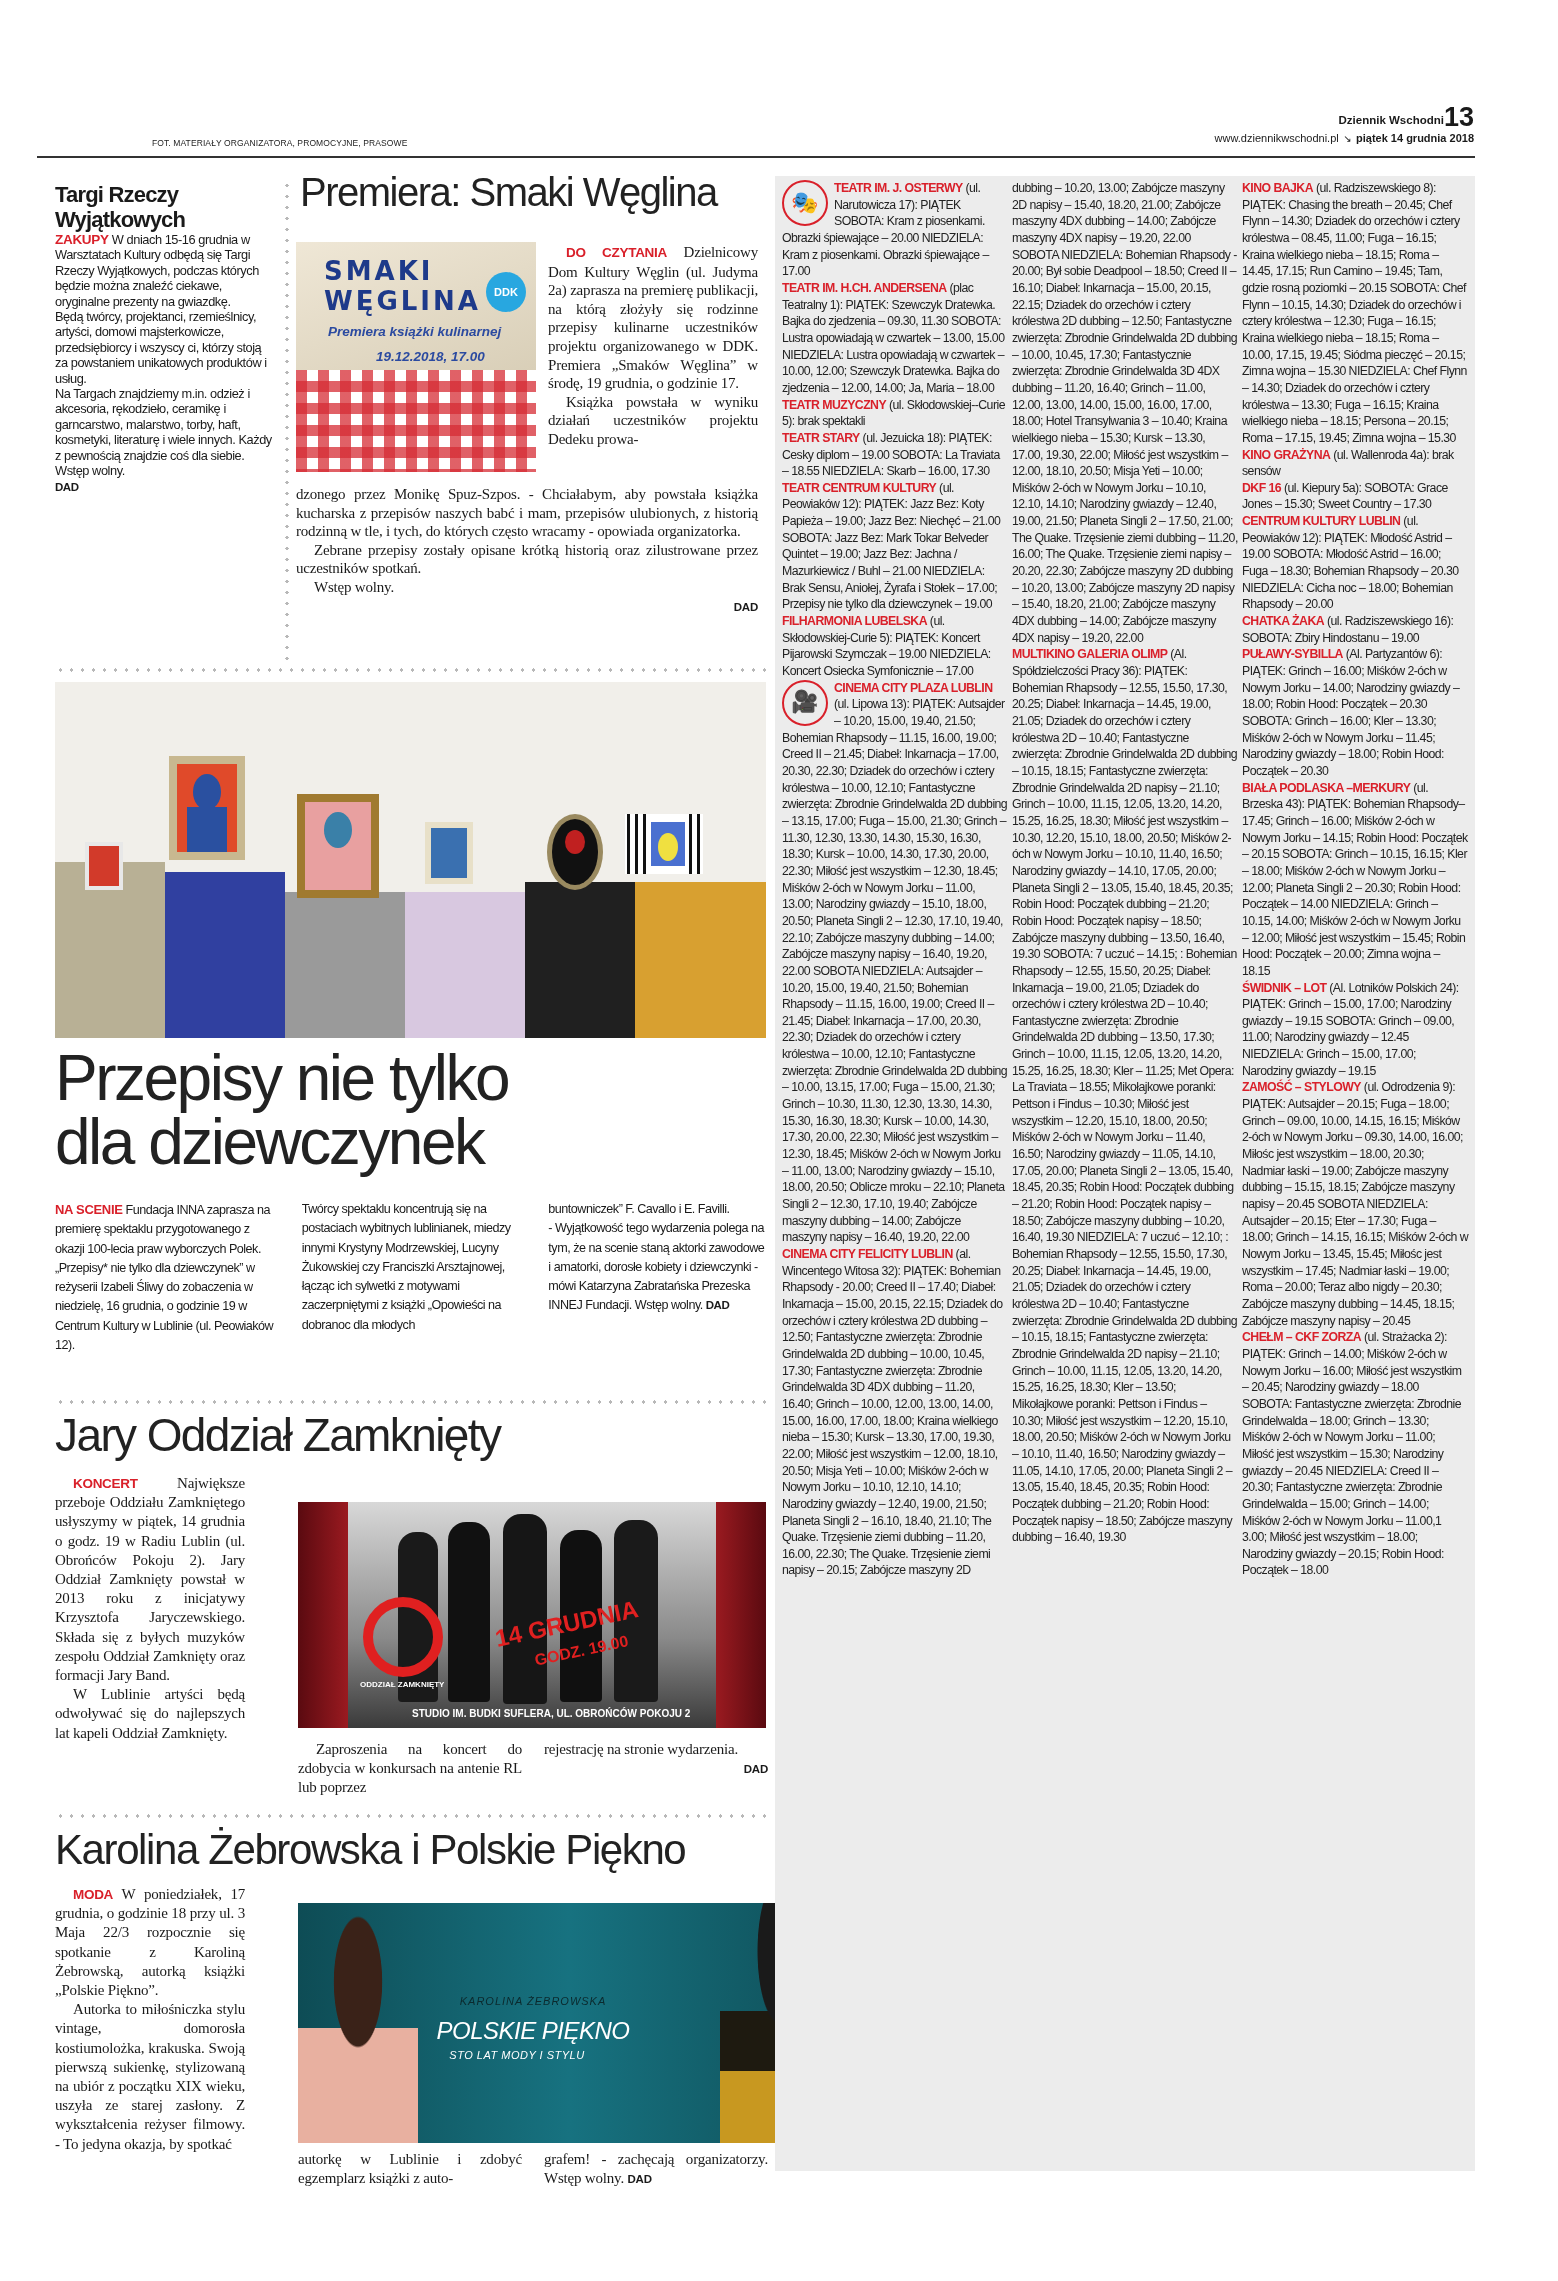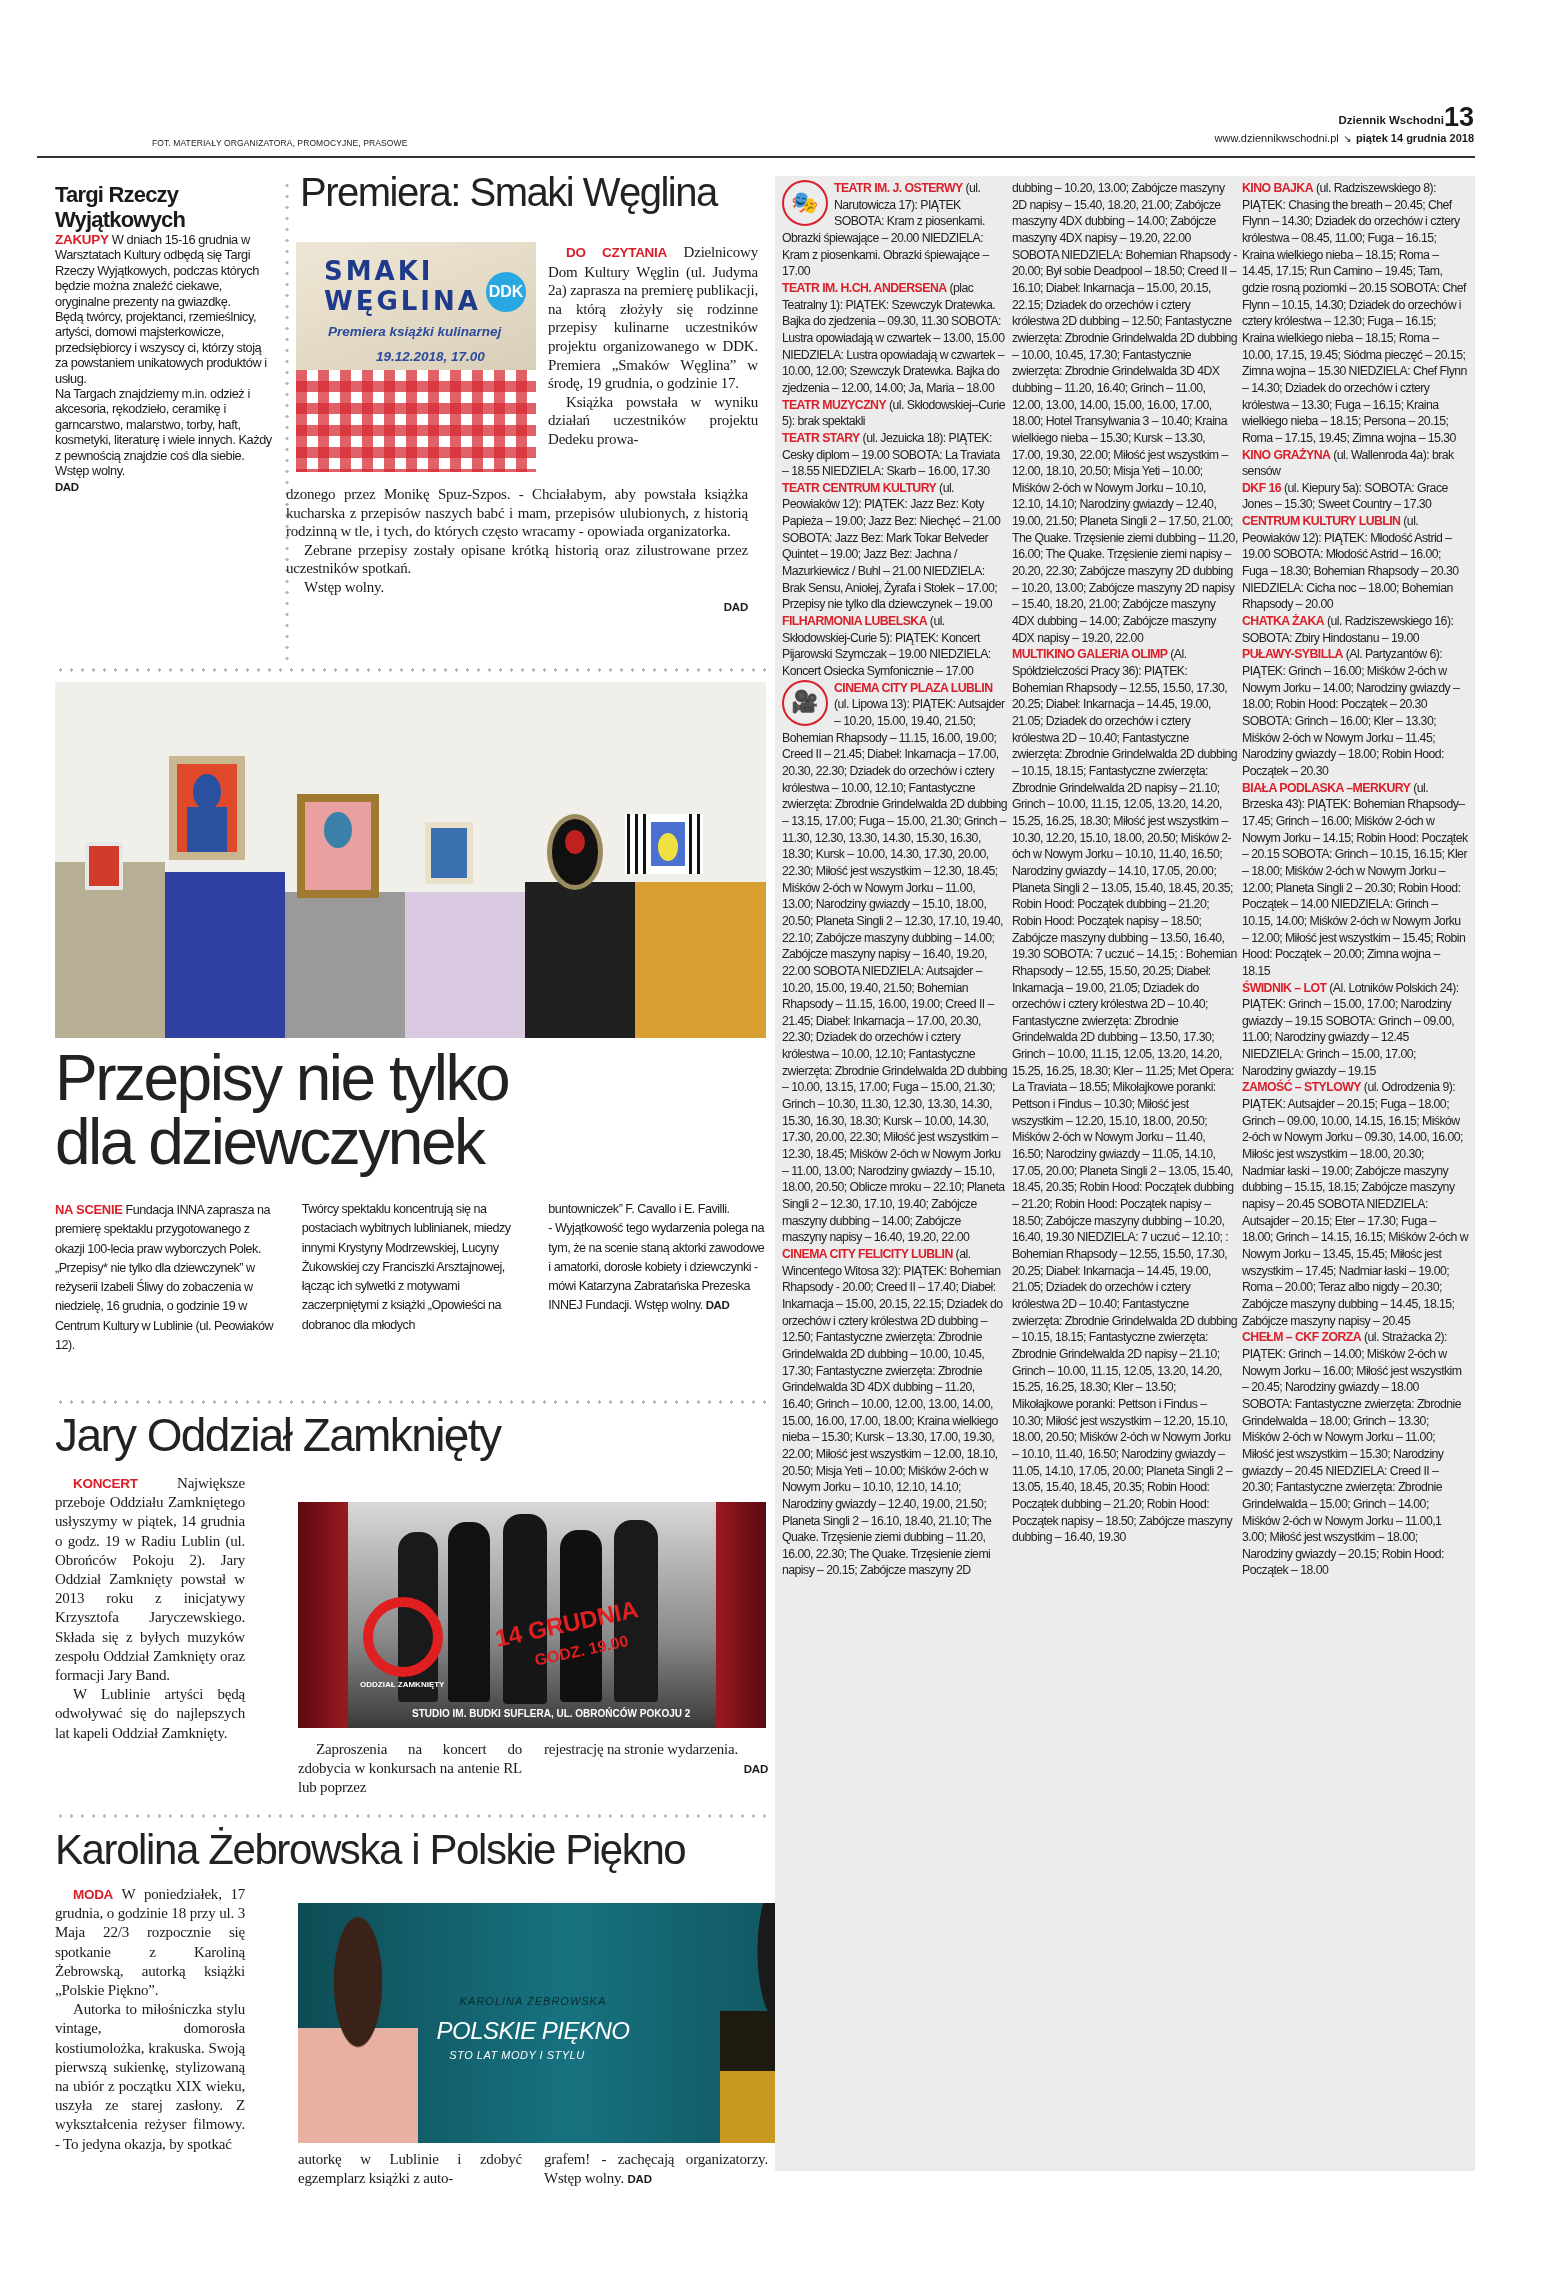--- a/index.html
+++ b/index.html
@@ -21,23 +21,23 @@
   .targi h2{margin:0;font-size:22px;line-height:25px;font-weight:bold;letter-spacing:-.8px;}
   .targi .body{font-size:12.8px;line-height:15.4px;letter-spacing:-.45px;}
   
   .prem-h{left:300px;top:170px;font-size:40px;font-weight:normal;letter-spacing:-1.5px;white-space:nowrap;color:#222;}
   .prem-img{left:296px;top:242px;width:240px;height:230px;background:#e9e0cc;overflow:hidden;}
   .prem-img .paperbg{position:absolute;left:0;top:0;width:100%;height:128px;background:linear-gradient(160deg,#efe7d6,#d9cfb8);}
   .prem-img .check{position:absolute;left:0;top:128px;width:100%;height:102px;background-color:#fff;background-image:linear-gradient(90deg,rgba(214,44,52,.75) 50%,transparent 50%),linear-gradient(0deg,rgba(214,44,52,.75) 50%,transparent 50%);background-size:22px 22px;}
   .prem-img .t1{position:absolute;left:28px;top:14px;color:#1e3a8a;font-size:26px;font-weight:bold;letter-spacing:3px;line-height:30px;font-family:"DejaVu Sans",sans-serif;}
   .prem-img .t2{position:absolute;left:32px;top:82px;color:#2b4aa0;font-size:13.5px;font-style:italic;font-weight:bold;}
   .prem-img .t3{position:absolute;left:80px;top:107px;color:#2b4aa0;font-size:13.5px;font-style:italic;font-weight:bold;}
-  .prem-img .ddk{position:absolute;left:190px;top:30px;width:40px;height:40px;border-radius:50%;background:#28a7e0;color:#fff;font-weight:bold;font-size:16px;text-align:center;line-height:40px;}
+  .prem-img .ddk{position:absolute;left:190px;top:30px;width:40px;height:40px;border-radius:50%;background:#28a7e0;color:#fff;font-weight:bold;font-size:11px;text-align:center;line-height:40px;}
   .prem-right{left:548px;top:243px;width:210px;font-family:"Liberation Serif",serif;font-size:15px;line-height:18.6px;text-align:justify;letter-spacing:-.2px;}
-  .prem-bottom{left:286px;top:485px;width:462px;font-family:"Liberation Serif",serif;font-size:15px;line-height:18.6px;text-align:justify;letter-spacing:-.2px;}
+  .prem-bottom{left:296px;top:485px;width:462px;font-family:"Liberation Serif",serif;font-size:15px;line-height:18.6px;text-align:justify;letter-spacing:-.2px;}
   .ind{text-indent:18px;}
   
   .photo1{left:55px;top:682px;width:711px;height:356px;overflow:hidden;background:#f3f1ec;}
   
   .przep-h{left:55px;top:1046px;font-size:64px;line-height:64px;letter-spacing:-2.5px;color:#222;}
   .przep-cols{left:55px;top:1200px;width:712px;display:flex;gap:28px;font-size:12.6px;line-height:19.3px;letter-spacing:-.5px;}
   .przep-cols > div{flex:1;}
   
   .jary-h{left:55px;top:1408px;font-size:46px;letter-spacing:-1.6px;color:#222;}
   .jary-left{left:55px;top:1474px;width:190px;font-family:"Liberation Serif",serif;font-size:15px;line-height:19.2px;text-align:justify;letter-spacing:-.2px;}

